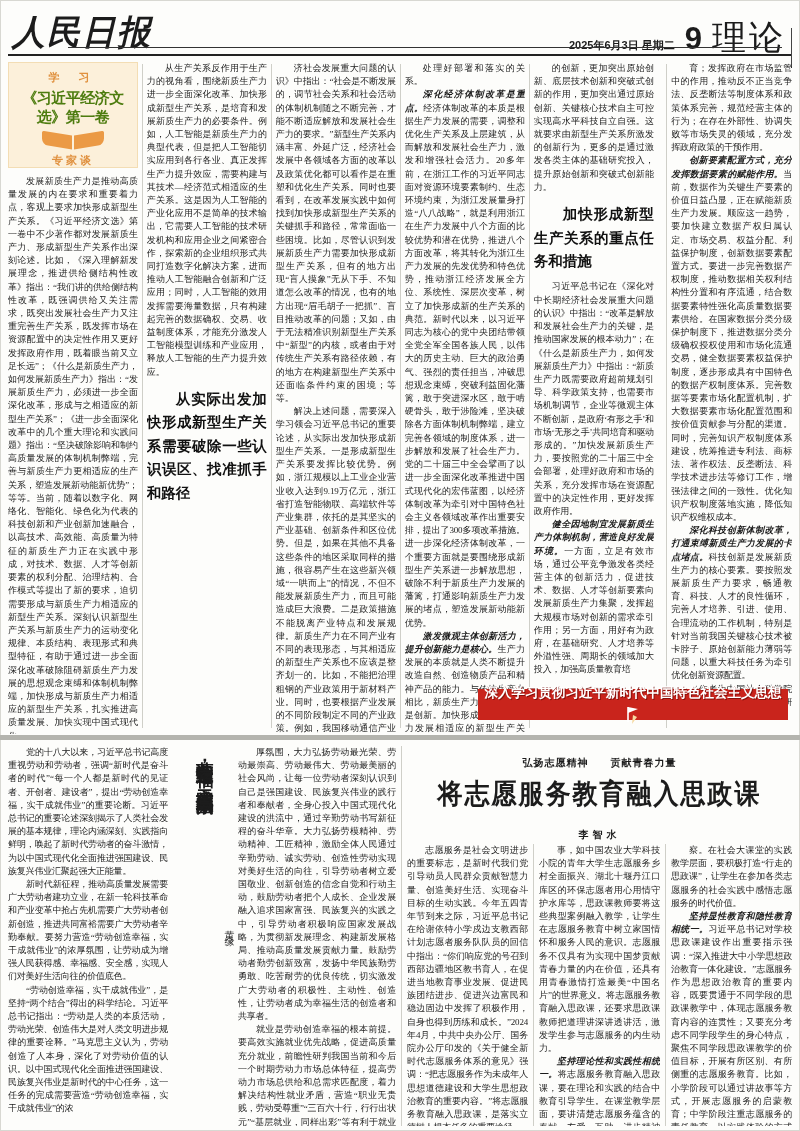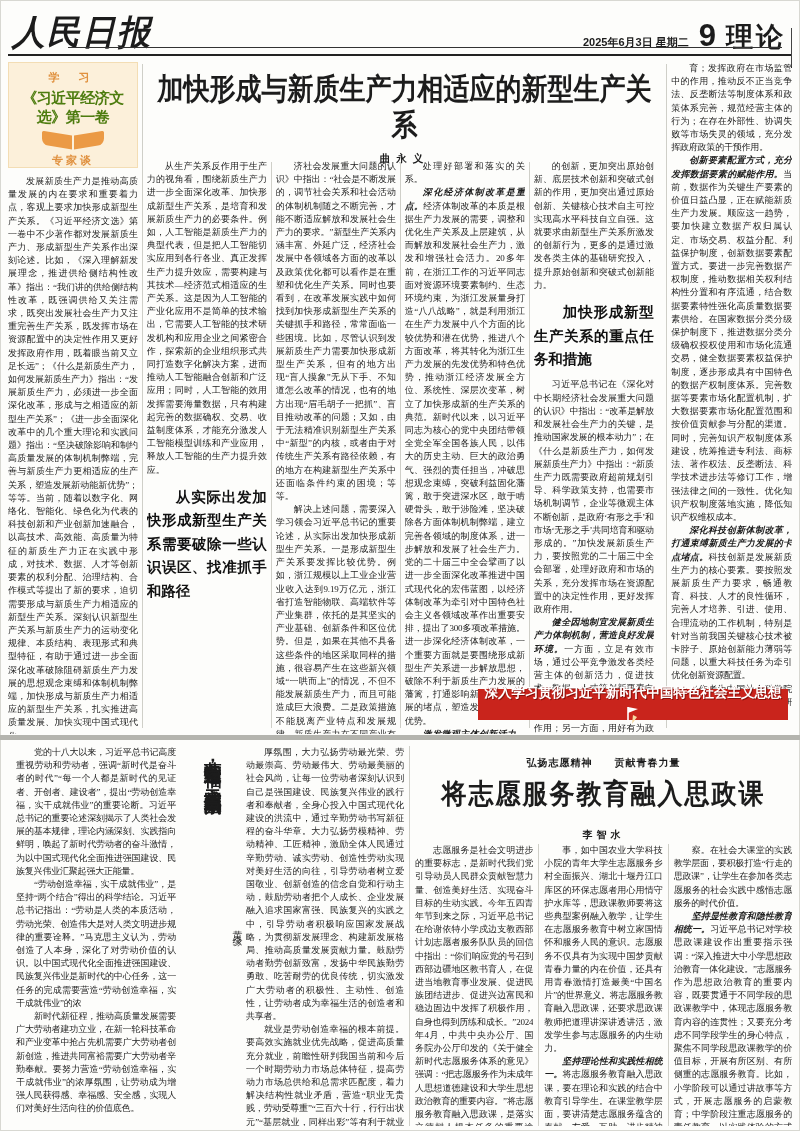--- a/index.html
+++ b/index.html
@@ -6,21 +6,21 @@
   #page{position:relative;width:800px;height:1131px;background:#fdfdfb;margin:0 auto;overflow:hidden;
         font-family:"Liberation Serif","DejaVu Serif",serif;color:#1c1c1c;
         box-shadow:inset 0 0 0 1px #d8d8d2;}
   
   #hdr{position:absolute;left:8px;top:10px;width:784px;height:44px;}
   .logo{position:absolute;left:4px;top:0;font-size:33px;font-weight:900;font-style:italic;
         letter-spacing:2px;font-family:"Liberation Serif",serif;transform:scaleY(1.05);}
   .hdr-right{position:absolute;right:6px;top:10px;display:flex;align-items:baseline;gap:10px;justify-content:space-between;}
   .hdr-date{font-size:11px;font-weight:700;font-family:"Liberation Sans",sans-serif;}
   .hdr-pageno{font-size:31px;font-weight:700;font-family:"Liberation Sans",sans-serif;line-height:1;}
-  .hdr-section{font-size:27px;font-weight:700;letter-spacing:3px;font-family:"Liberation Sans",sans-serif;line-height:1;}
+  .hdr-section{font-size:34px;font-weight:400;letter-spacing:3px;font-family:"Liberation Sans",sans-serif;line-height:1;}
   .hdr-rule{position:absolute;left:60px;right:10px;top:37px;height:1px;background:#333;}
   .hdr-rule2{position:absolute;left:0;right:0;top:44px;height:2px;background:#222;}
   .hdr-corner{position:absolute;right:0;top:18px;width:1px;height:40px;background:#444;}
   
   .para{margin:0;text-indent:2em;text-align:justify;font-size:9px;line-height:13.2px;
         letter-spacing:-0.2px;}
   .subhead{margin:9px 0 7px;font-size:14.5px;line-height:1.62;font-weight:700;text-indent:2em;
         text-align:justify;font-family:"Liberation Sans","DejaVu Sans",sans-serif;color:#111;}
   .lead{font-style:italic;font-weight:700;}
   
@@ -49,21 +49,21 @@
   
   #banner{position:absolute;left:478px;top:689px;width:310px;height:31px;background:#c9241c;
         display:flex;align-items:center;justify-content:center;gap:4px;flex-direction:column;}
   #banner .txt{color:#fff;font-size:13.5px;font-weight:900;letter-spacing:0;white-space:nowrap;
         font-family:"Liberation Sans","DejaVu Sans",sans-serif;text-shadow:1px 1px 0 rgba(110,10,5,.75);}
   #banner svg{flex:0 0 auto;}
   
   #big-divider{position:absolute;left:0;top:735px;width:800px;height:5px;background:#b4b4ae;}
   
   #bottom{position:absolute;left:8px;top:746px;width:784px;height:380px;display:flex;}
-  #labor{width:388px;display:flex;overflow:hidden;margin-left:8px;}
+  #labor{width:388px;display:flex;overflow:hidden;}
   #labor-a{width:160px;overflow:hidden;}
   #labor-head-wrap{width:56px;position:relative;margin:2px 6px 0 8px;}
   #labor-headline{writing-mode:vertical-rl;text-orientation:upright;font-size:17.5px;font-weight:900;
         letter-spacing:1px;line-height:1;margin:0 auto;height:100%;
         font-family:"Liberation Sans","DejaVu Sans",sans-serif;}
   #labor-author{position:absolute;right:-4px;top:46%;writing-mode:vertical-rl;text-orientation:upright;
         font-size:10px;letter-spacing:6px;}
   #labor-b{flex:1;overflow:hidden;}
   #bottom .vrule{margin:0 5px;}
   #civic{flex:1;display:flex;flex-direction:column;overflow:hidden;}
@@ -104,24 +104,20 @@
         <div class="study-tag">专家谈</div>
       </div>
       <div>
           <p class="para">发展新质生产力是推动高质量发展的内在要求和重要着力点，客观上要求加快形成新型生产关系。《习近平经济文选》第一卷中不少著作都对发展新质生产力、形成新型生产关系作出深刻论述。比如，《深入理解新发展理念，推进供给侧结构性改革》指出：“我们讲的供给侧结构性改革，既强调供给又关注需求，既突出发展社会生产力又注重完善生产关系，既发挥市场在资源配置中的决定性作用又更好发挥政府作用，既着眼当前又立足长远”；《什么是新质生产力，如何发展新质生产力》指出：“发展新质生产力，必须进一步全面深化改革，形成与之相适应的新型生产关系”；《进一步全面深化改革中的几个重大理论和实践问题》指出：“坚决破除影响和制约高质量发展的体制机制弊端，完善与新质生产力更相适应的生产关系，塑造发展新动能新优势”；等等。当前，随着以数字化、网络化、智能化、绿色化为代表的科技创新和产业创新加速融合，以高技术、高效能、高质量为特征的新质生产力正在实践中形成，对技术、数据、人才等创新要素的权利分配、治理结构、合作模式等提出了新的要求，迫切需要形成与新质生产力相适应的新型生产关系。深刻认识新型生产关系与新质生产力的运动变化规律、本质结构、表现形式和典型特征，有助于通过进一步全面深化改革破除阻碍新质生产力发展的思想观念束缚和体制机制弊端，加快形成与新质生产力相适应的新型生产关系，扎实推进高质量发展、加快实现中国式现代化。</p>
         </div>
     </div>
 
     <div class="vrule"></div>
 
     <div id="mid">
-      <div id="headline-block">
-        <h1 id="main-headline">加快形成与新质生产力相适应的新型生产关系</h1>
-        <div id="main-author">曲永义</div>
-      </div>
       <div id="mid-cols">
         <div class="midcol">
             <p class="para">从生产关系反作用于生产力的视角看，围绕新质生产力进一步全面深化改革、加快形成新型生产关系，是培育和发展新质生产力的必要条件。例如，人工智能是新质生产力的典型代表，但是把人工智能切实应用到各行各业、真正发挥生产力提升效应，需要构建与其技术—经济范式相适应的生产关系。这是因为人工智能的产业化应用不是简单的技术输出，它需要人工智能的技术研发机构和应用企业之间紧密合作，探索新的企业组织形式共同打造数字化解决方案，进而推动人工智能融合创新和广泛应用；同时，人工智能的效用发挥需要海量数据，只有构建起完善的数据确权、交易、收益制度体系，才能充分激发人工智能模型训练和产业应用，释放人工智能的生产力提升效应。</p>
             <h3 class="subhead">从实际出发加快形成新型生产关系需要破除一些认识误区、找准抓手和路径</h3>
           </div>
         <div class="vrule"></div>
         <div class="midcol">
             <p class="para">济社会发展重大问题的认识》中指出：“社会是不断发展的，调节社会关系和社会活动的体制机制随之不断完善，才能不断适应解放和发展社会生产力的要求。”新型生产关系内涵丰富、外延广泛，经济社会发展中各领域各方面的改革以及政策优化都可以看作是在重塑和优化生产关系。同时也要看到，在改革发展实践中如何找到加快形成新型生产关系的关键抓手和路径，常常面临一些困境。比如，尽管认识到发展新质生产力需要加快形成新型生产关系，但有的地方出现“盲人摸象”无从下手、不知道怎么改革的情况，也有的地方出现“眉毛胡子一把抓”、盲目推动改革的问题；又如，由于无法精准识别新型生产关系中“新型”的内核，或者由于对传统生产关系有路径依赖，有的地方在构建新型生产关系中还面临条件约束的困境；等等。</p>
             <p class="para">解决上述问题，需要深入学习领会习近平总书记的重要论述，从实际出发加快形成新型生产关系。一是形成新型生产关系要发挥比较优势。例如，浙江规模以上工业企业营业收入达到9.19万亿元，浙江省打造智能物联、高端软件等产业集群，依托的是其坚实的产业基础、创新条件和区位优势。但是，如果在其他不具备这些条件的地区采取同样的措施，很容易产生在这些新兴领域“一哄而上”的情况，不但不能发展新质生产力，而且可能造成巨大浪费。二是政策措施不能脱离产业特点和发展规律。新质生产力在不同产业有不同的表现形态，与其相适应的新型生产关系也不应该是整齐划一的。比如，不能把治理粗钢的产业政策用于新材料产业。同时，也要根据产业发展的不同阶段制定不同的产业政策。例如，我国移动通信产业发展中的产业政策，1G重点是以“技术引进”解决“有无”的问题，2G重点是以“消化吸收再创新”在“跟跑”中不断缩小差距，3G重点是以“自主标准建设”牵引自主产业链发展，4G重点是以“标准融合+集成创新”实现“并跑”中的合作共赢，当前5G应用和6G研发重点是强化原始创新引领全球产业发展。三是对于不同问题要具体分析其性质并分别施策。例如，对于一些大企业利用垄断优势、平台算法形成的“数字泰勒主义”，需要及时遏制价值创造与利益分配的失衡，防止对灵活就业者、外卖骑手等新就业形态从业者权益的损害。在此基础上，要进一步全面深化改革，</p>
           </div>
@@ -160,22 +156,22 @@
     </svg>
   </div>
 
   <div id="big-divider"></div>
 
   <div id="bottom">
 
     <div id="labor">
       <div id="labor-a">
           <p class="para">党的十八大以来，习近平总书记高度重视劳动和劳动者，强调“新时代是奋斗者的时代”“每一个人都是新时代的见证者、开创者、建设者”，提出“劳动创造幸福，实干成就伟业”的重要论断。习近平总书记的重要论述深刻揭示了人类社会发展的基本规律，理论内涵深刻、实践指向鲜明，唤起了新时代劳动者的奋斗激情，为以中国式现代化全面推进强国建设、民族复兴伟业汇聚起强大正能量。</p>
+          <p class="para">新时代新征程，推动高质量发展需要广大劳动者建功立业，在新一轮科技革命和产业变革中抢占先机需要广大劳动者创新创造，推进共同富裕需要广大劳动者辛勤奉献。要努力营造“劳动创造幸福，实干成就伟业”的浓厚氛围，让劳动成为增强人民获得感、幸福感、安全感，实现人们对美好生活向往的价值底色。</p>
           <p class="para">“劳动创造幸福，实干成就伟业”，是坚持“两个结合”得出的科学结论。习近平总书记指出：“劳动是人类的本质活动，劳动光荣、创造伟大是对人类文明进步规律的重要诠释。”马克思主义认为，劳动创造了人本身，深化了对劳动价值的认识。以中国式现代化全面推进强国建设、民族复兴伟业是新时代的中心任务，这一任务的完成需要营造“劳动创造幸福，实干成就伟业”的浓</p>
-          <p class="para">新时代新征程，推动高质量发展需要广大劳动者建功立业，在新一轮科技革命和产业变革中抢占先机需要广大劳动者创新创造，推进共同富裕需要广大劳动者辛勤奉献。要努力营造“劳动创造幸福，实干成就伟业”的浓厚氛围，让劳动成为增强人民获得感、幸福感、安全感，实现人们对美好生活向往的价值底色。</p>
         </div>
       <div id="labor-head-wrap">
         <h2 id="labor-headline">营造劳动创造幸福，实干成就伟业的浓厚氛围</h2>
         <div id="labor-author">黄缘</div>
       </div>
       <div id="labor-b">
           <p class="para">厚氛围，大力弘扬劳动最光荣、劳动最崇高、劳动最伟大、劳动最美丽的社会风尚，让每一位劳动者深刻认识到自己是强国建设、民族复兴伟业的践行者和奉献者，全身心投入中国式现代化建设的洪流中，通过辛勤劳动书写新征程的奋斗华章。大力弘扬劳模精神、劳动精神、工匠精神，激励全体人民通过辛勤劳动、诚实劳动、创造性劳动实现对美好生活的向往，引导劳动者树立爱国敬业、创新创造的信念自觉和行动主动，鼓励劳动者把个人成长、企业发展融入追求国家富强、民族复兴的实践之中，引导劳动者积极响应国家发展战略，为贯彻新发展理念、构建新发展格局、推动高质量发展贡献力量。鼓励劳动者勤劳创新致富，发扬中华民族勤劳勇敢、吃苦耐劳的优良传统，切实激发广大劳动者的积极性、主动性、创造性，让劳动者成为幸福生活的创造者和共享者。</p>
           <p class="para">就业是劳动创造幸福的根本前提。要高效实施就业优先战略，促进高质量充分就业，前瞻性研判我国当前和今后一个时期劳动力市场总体特征，提高劳动力市场总供给和总需求匹配度，着力解决结构性就业矛盾，营造“职业无贵贱，劳动受尊重”“三百六十行，行行出状元”“基层就业，同样出彩”等有利于就业创业的良好舆论氛围和社会环境，让劳动成为人民群众致富和实现自我价值的关键途径。劳动者素质对一个国家、一个民族发展至关重要。要加快推进教育强国建设，不断优化教育供给结构，紧扣“四个面向”推动教育高质量发展，切实提高各类劳动者的素质和技能。共同富裕既要依靠广大劳动者来实现，又要体现到广大劳动者身上。必须健全收入分配制度、规范财富积累机制，坚持多劳多得，有序提高劳动、技能、知识、创新等要素在收入分配中的权重。同时，全方位保障劳动者合法权益，采取多种手段维护新就业群体的合法权益，对侵害劳动者权益行为敢于亮剑、勇于问责，形成鼓励劳动、尊重劳动的良好风气，构建和发展和谐劳动关系，促进社会和谐。</p>
         </div>
     </div>

